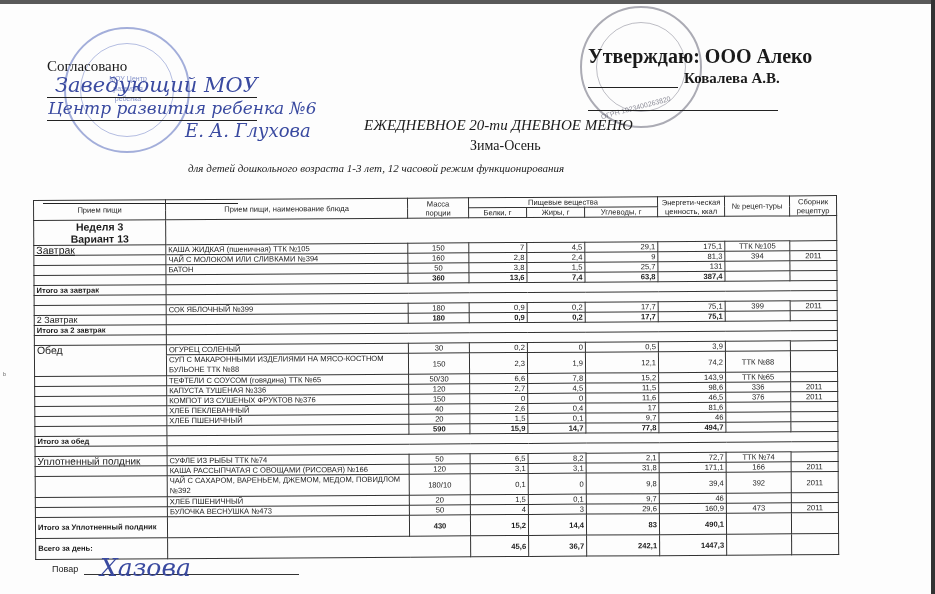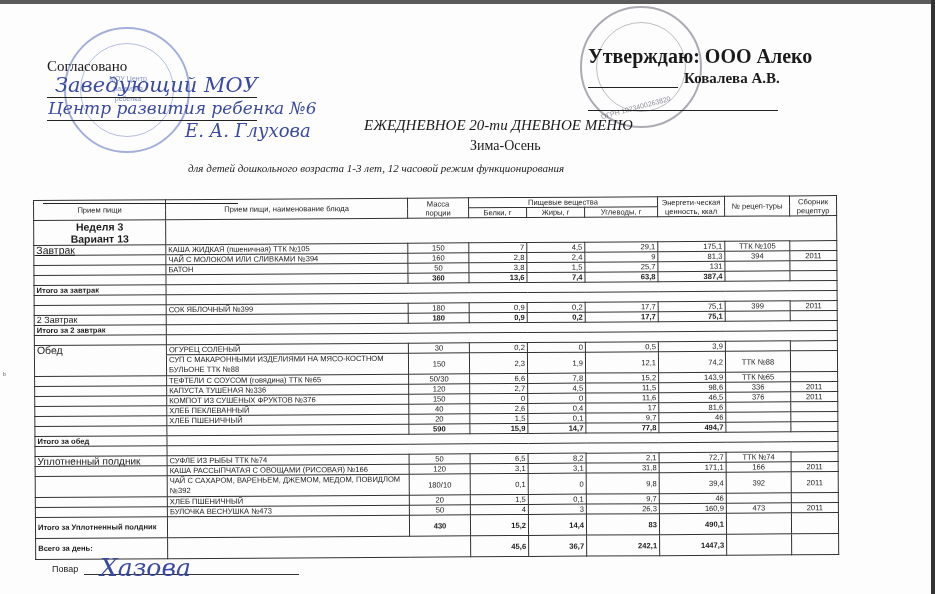--- a/index.html
+++ b/index.html
@@ -317,21 +317,21 @@
       <td class="c-energy">46</td>
       <td class="c-rec"></td>
       <td class="c-col"></td>
     </tr>
     <tr>
       <td></td>
       <td>БУЛОЧКА ВЕСНУШКА №473</td>
       <td class="c-mass">50</td>
       <td class="c-num">4</td>
       <td class="c-num">3</td>
-      <td class="c-num">26,3</td>
+      <td class="c-num">29,6</td>
       <td class="c-energy">160,9</td>
       <td class="c-rec">473</td>
       <td class="c-col">2011</td>
     </tr>
     <tr class="bold">
       <td class="twoline" style="white-space:normal">Итого за Уплотненный полдник</td>
       <td></td>
       <td class="c-mass">430</td>
       <td class="c-num">15,2</td>
       <td class="c-num">14,4</td>

